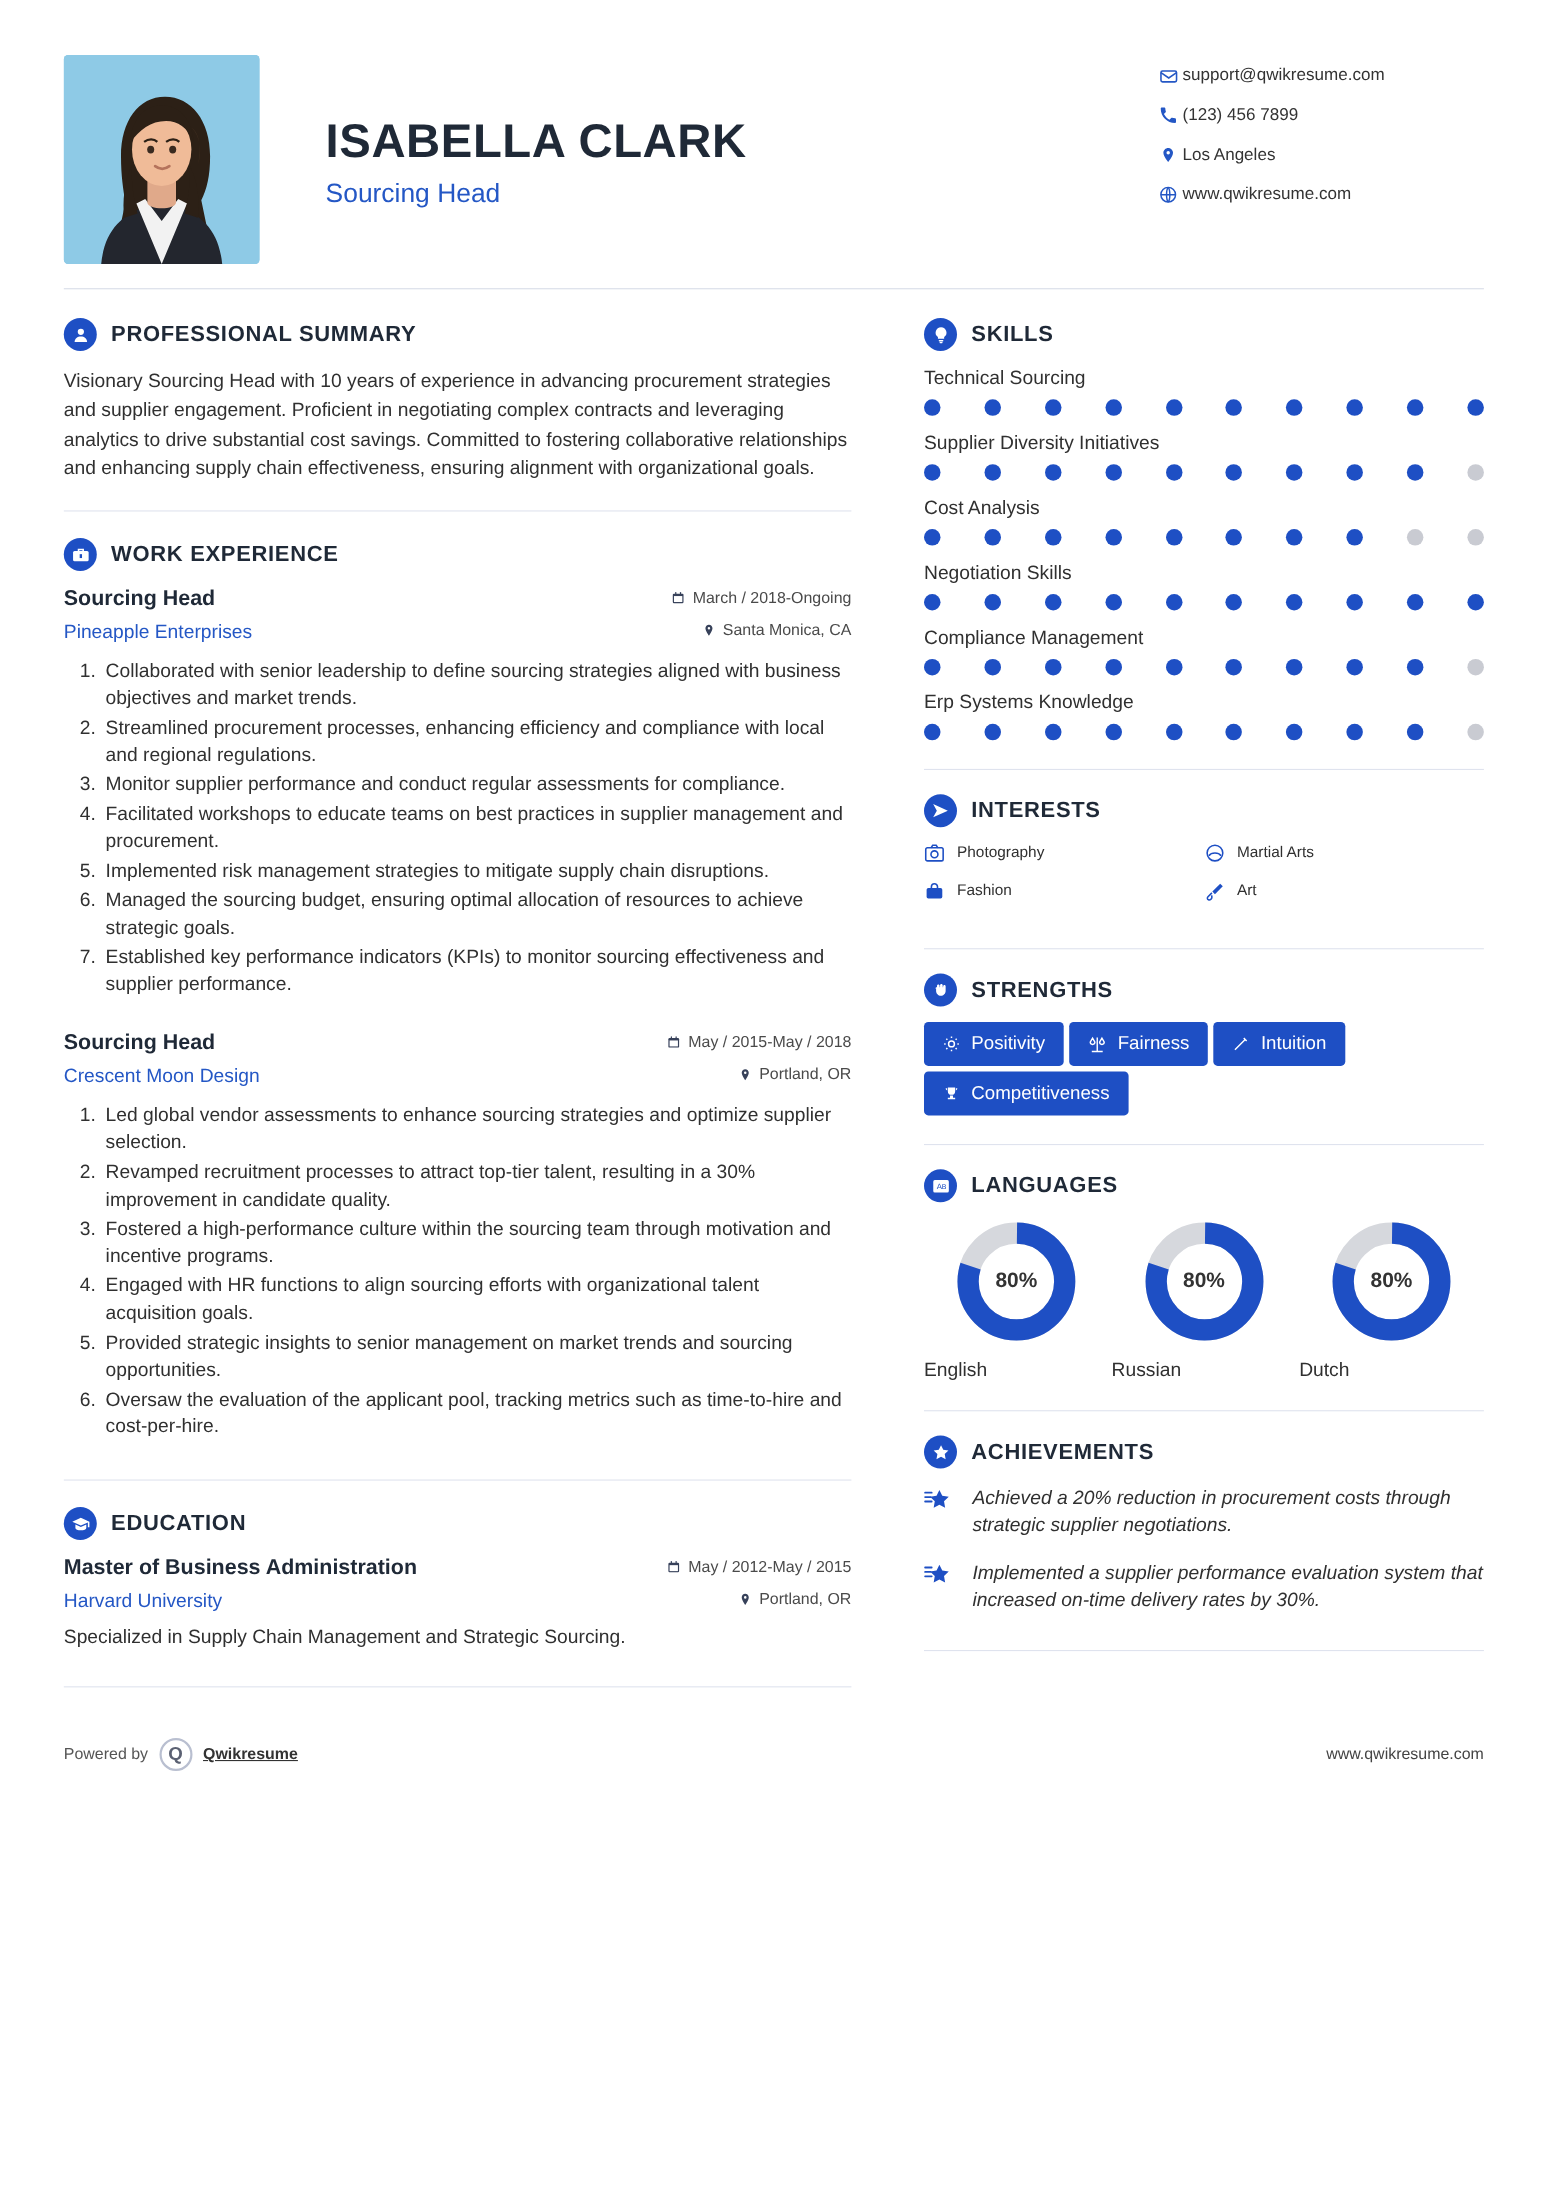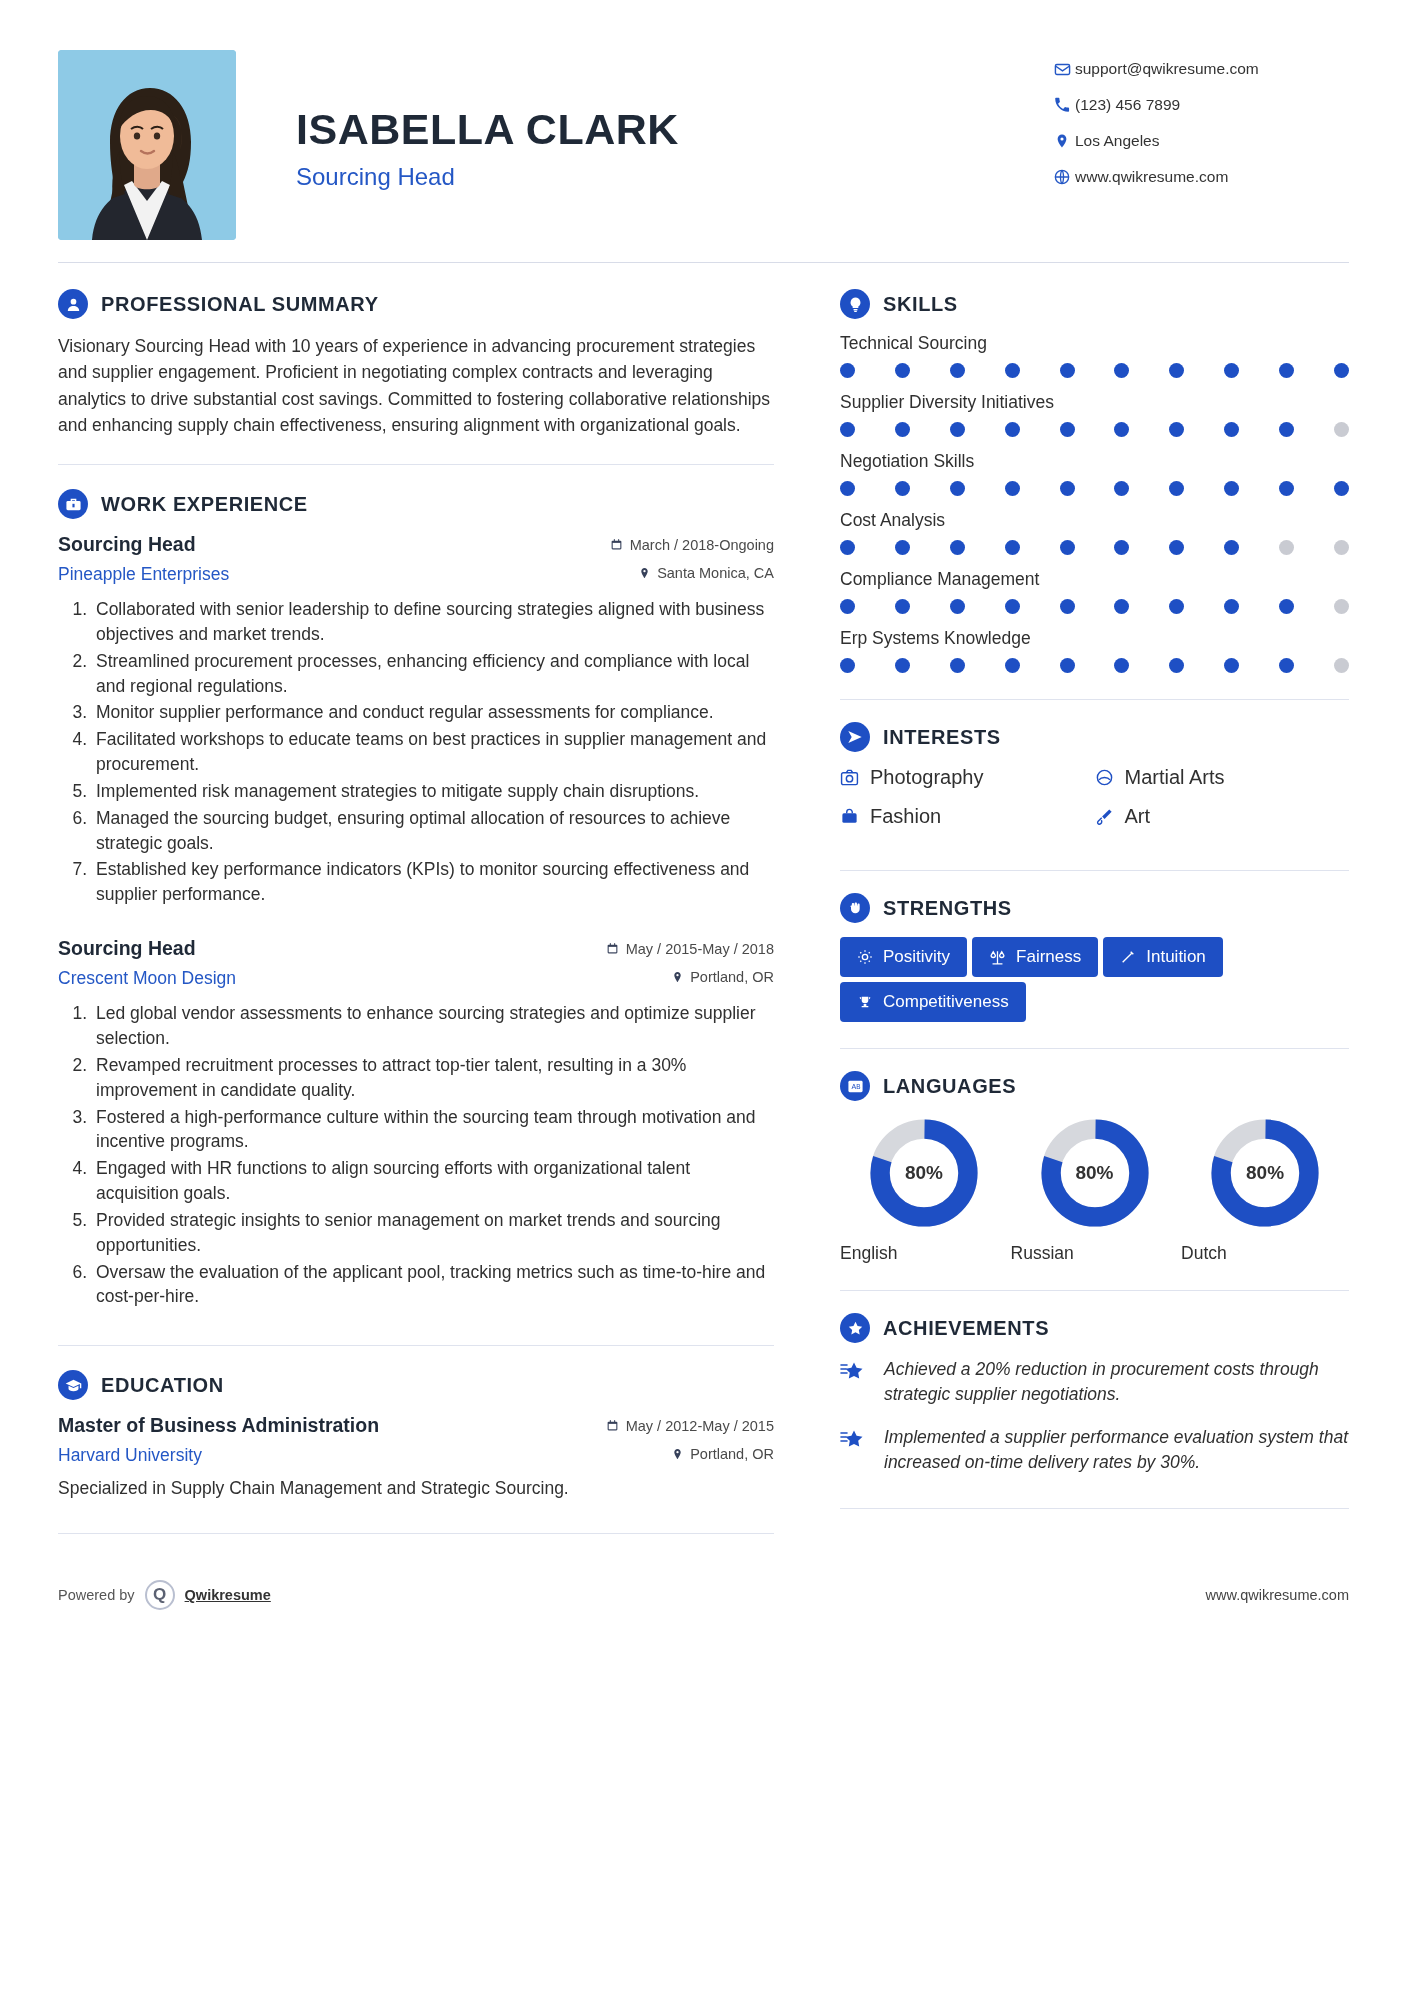--- a/index.html
+++ b/index.html
@@ -194,22 +194,21 @@
   .dot.off { background: #c9cbd2; }
 
   
   .interests {
     display: flex;
     flex-wrap: wrap;
   }
   .interest {
     width: 50%;
     display: flex;
-    align-items: center;
-    font-size: 20px;
+    font-size: 14px;
     color: #303030;
     margin-bottom: 16px;
   }
   .interest .i-ico {
     color: #1e4fc4;
     margin-right: 11px;
     display: inline-flex;
   }
 
   
@@ -558,48 +557,48 @@
               <span class="dot"></span>
               <span class="dot"></span>
               <span class="dot"></span>
               <span class="dot"></span>
               <span class="dot"></span>
               <span class="dot off"></span>
           </div>
         </div>
 
         <div class="skill">
+          <div class="skill-name">Cost Analysis</div>
+          <div class="dots">
+            <span class="dot"></span>
+              <span class="dot"></span>
+              <span class="dot"></span>
+              <span class="dot"></span>
+              <span class="dot"></span>
+              <span class="dot"></span>
+              <span class="dot"></span>
+              <span class="dot"></span>
+              <span class="dot off"></span>
+              <span class="dot off"></span>
+          </div>
+        </div>
+
+        <div class="skill">
           <div class="skill-name">Negotiation Skills</div>
           <div class="dots">
             <span class="dot"></span>
               <span class="dot"></span>
               <span class="dot"></span>
               <span class="dot"></span>
               <span class="dot"></span>
               <span class="dot"></span>
               <span class="dot"></span>
               <span class="dot"></span>
               <span class="dot"></span>
               <span class="dot"></span>
-          </div>
-        </div>
-
-        <div class="skill">
-          <div class="skill-name">Cost Analysis</div>
-          <div class="dots">
-            <span class="dot"></span>
-              <span class="dot"></span>
-              <span class="dot"></span>
-              <span class="dot"></span>
-              <span class="dot"></span>
-              <span class="dot"></span>
-              <span class="dot"></span>
-              <span class="dot"></span>
-              <span class="dot off"></span>
-              <span class="dot off"></span>
           </div>
         </div>
 
         <div class="skill">
           <div class="skill-name">Compliance Management</div>
           <div class="dots">
             <span class="dot"></span>
               <span class="dot"></span>
               <span class="dot"></span>
               <span class="dot"></span>

